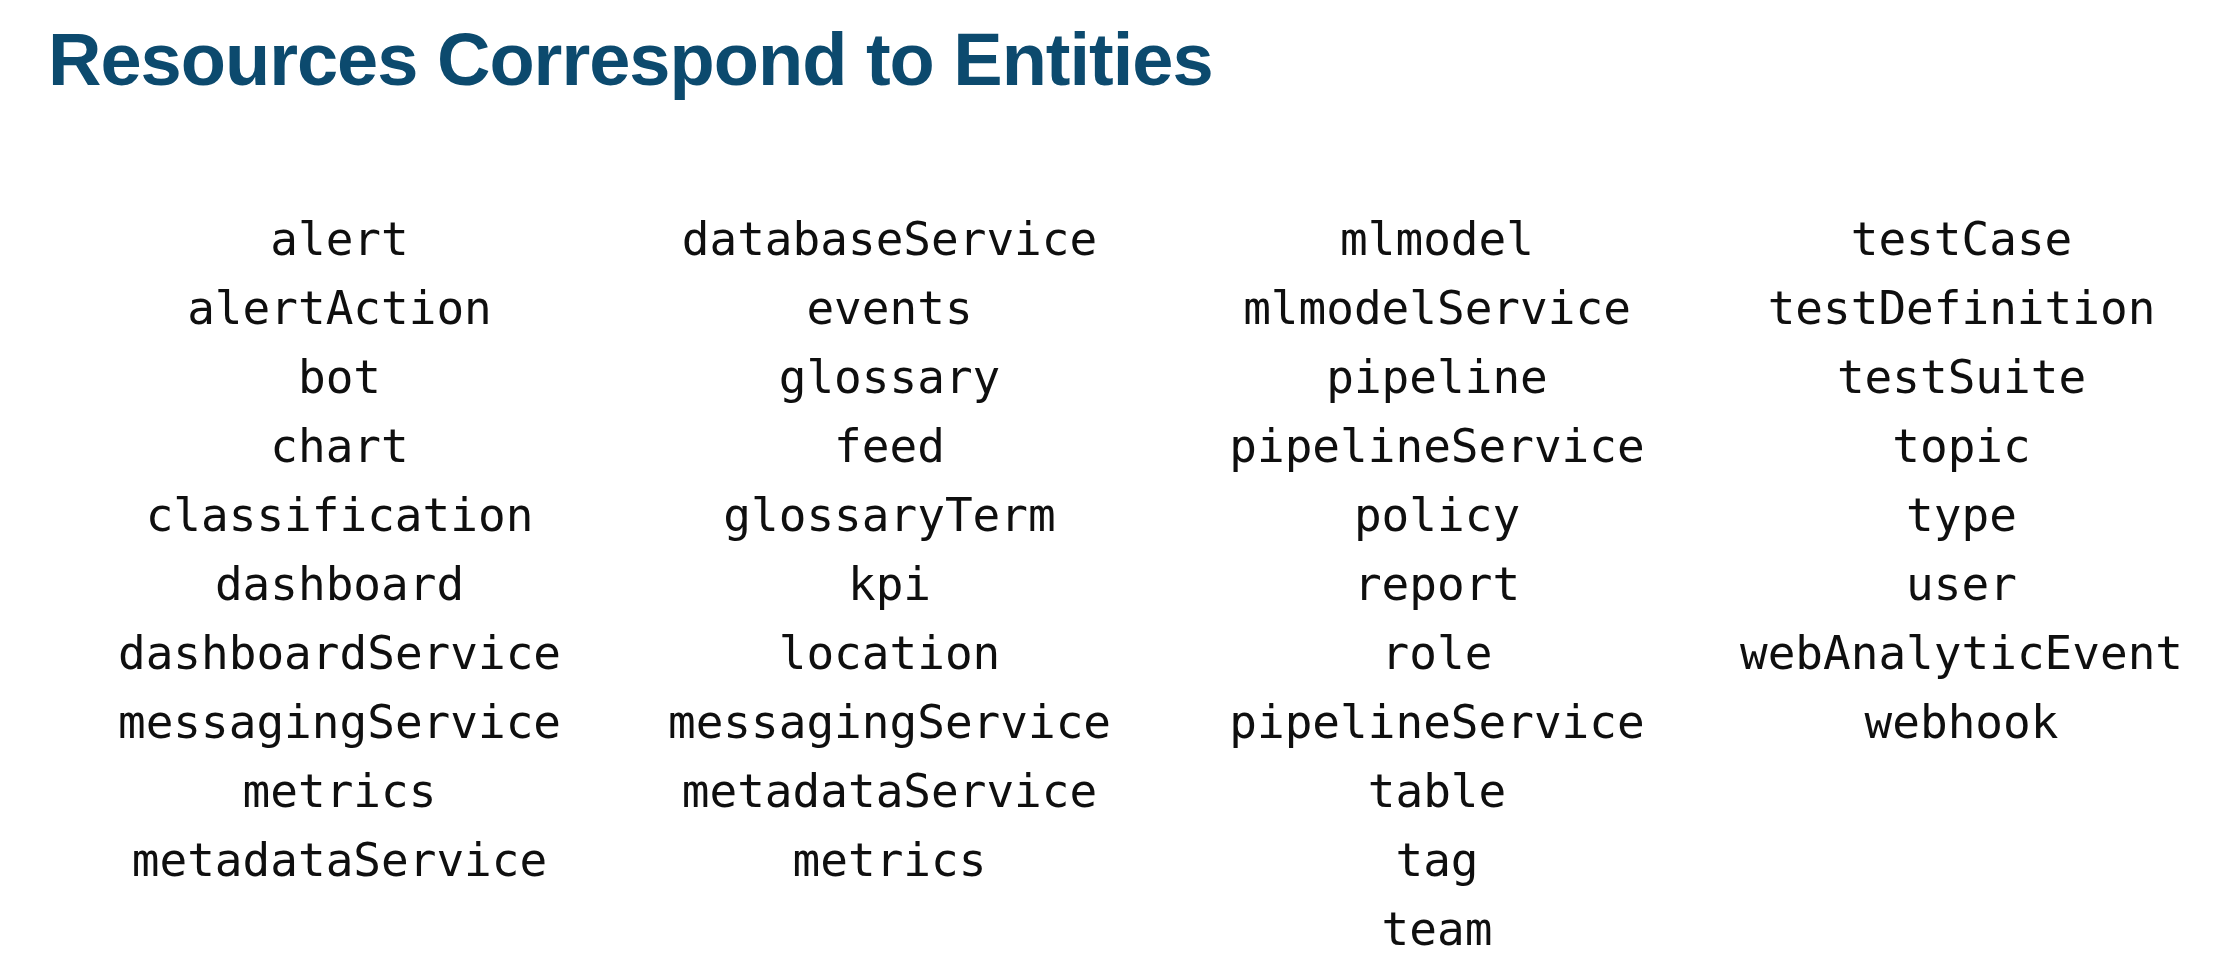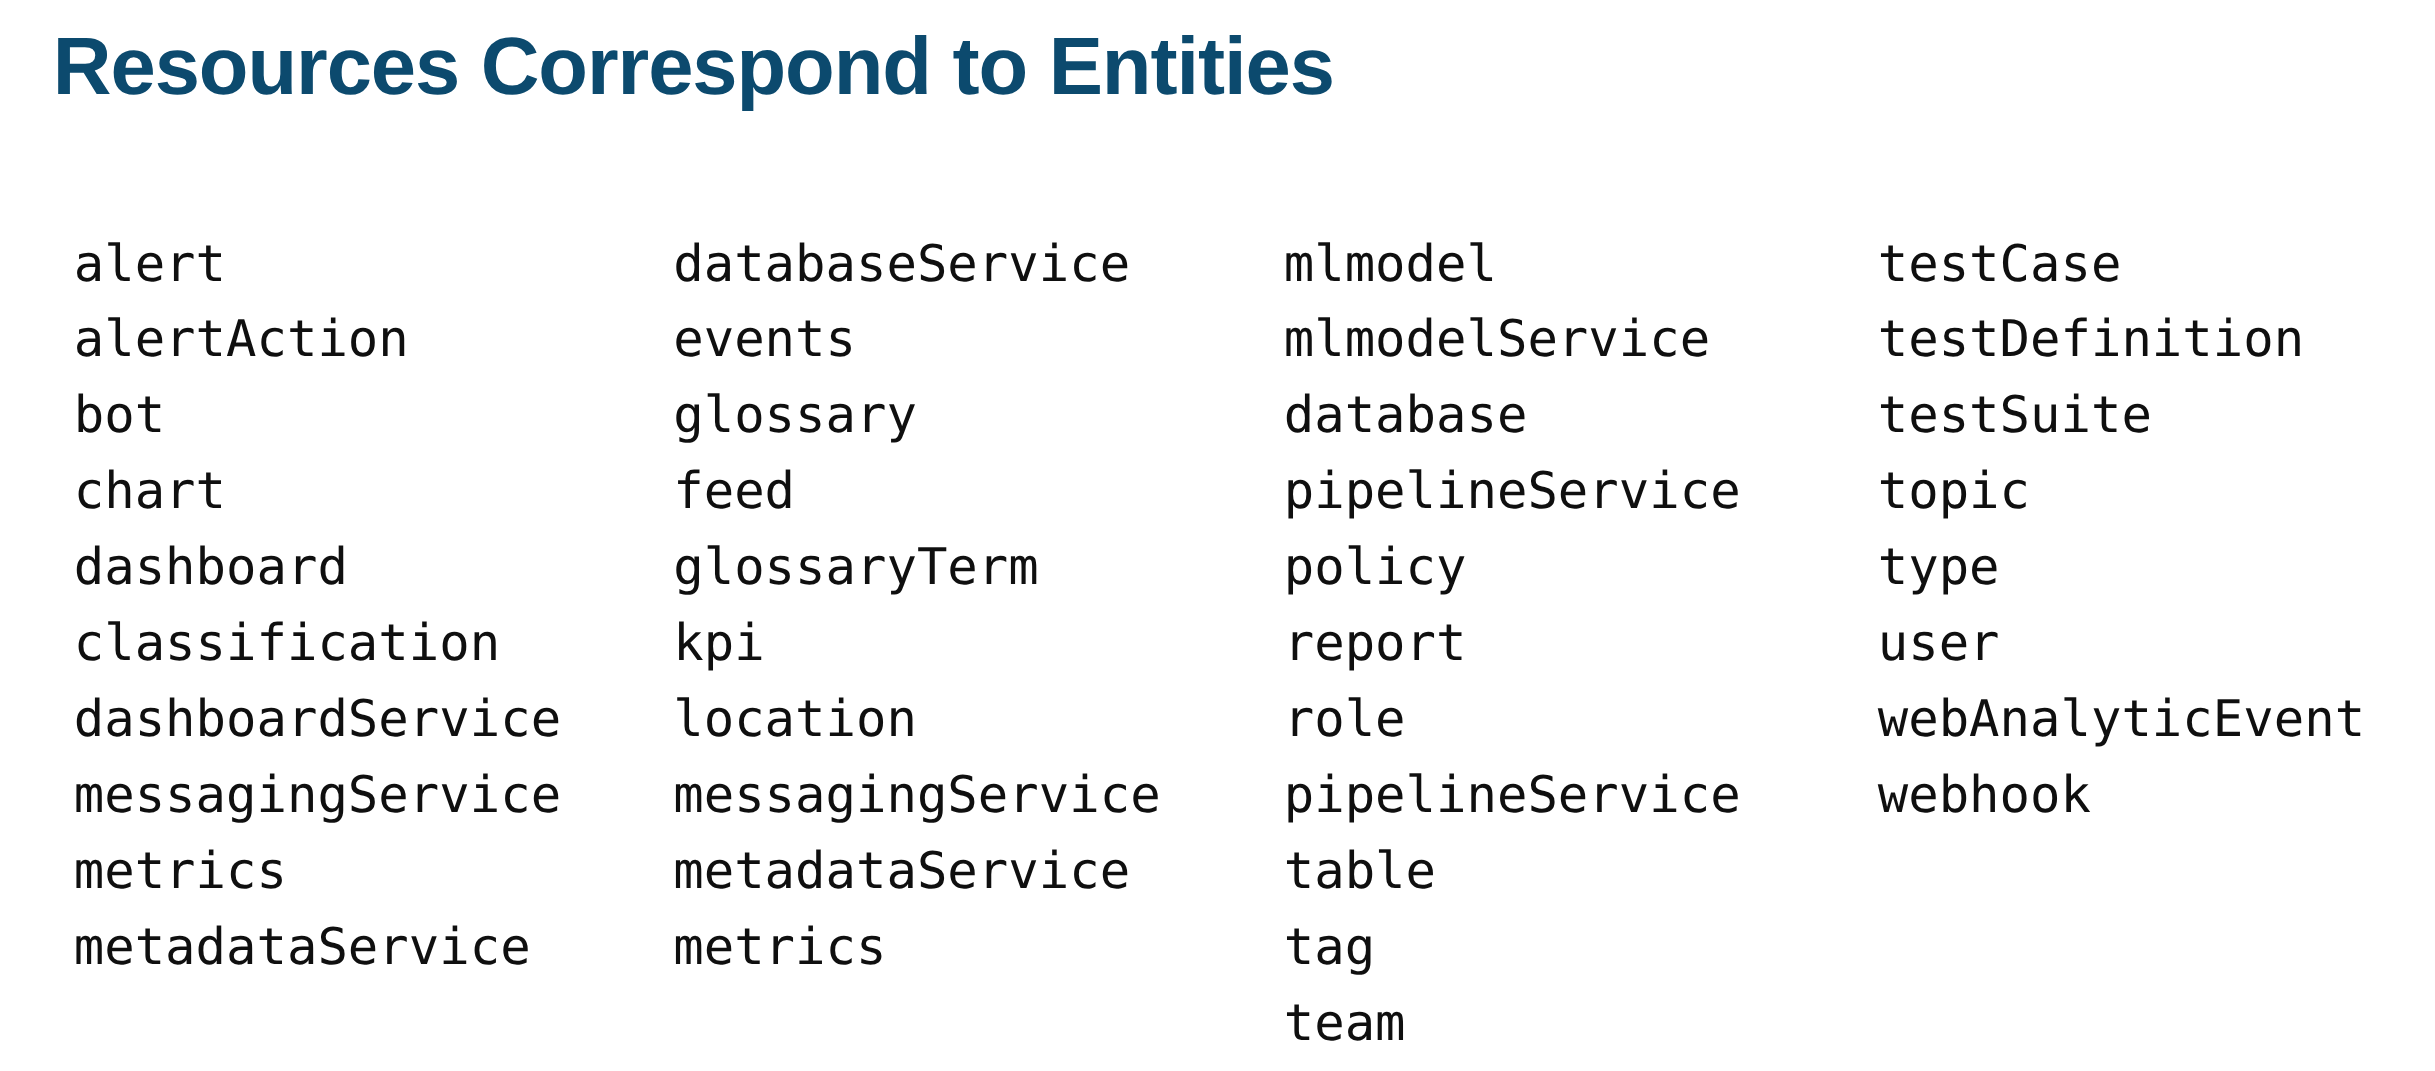--- a/index.html
+++ b/index.html
@@ -25,20 +25,21 @@
     color: #0c4a6e;
   }
   .entity-grid {
     margin: 100px 0 0 67px;
     display: grid;
     grid-template-columns: 545px 555px 540px 509px;
     align-items: start;
   }
   .entity-col {
     display: block;
+    text-align: center;
   }
   .entity-item {
     font-family: "DejaVu Sans Mono", "Liberation Mono", monospace;
     font-size: 46px;
     line-height: 69px;
     color: #0f0f0f;
     white-space: nowrap;
   }
 </style>
 </head>
@@ -46,43 +47,43 @@
 
 <div class="page">
   <h1 class="page-title">Resources Correspond to Entities</h1>
 
   <div class="entity-grid">
     <div class="entity-col">
         <div class="entity-item">alert</div>
         <div class="entity-item">alertAction</div>
         <div class="entity-item">bot</div>
         <div class="entity-item">chart</div>
+        <div class="entity-item">classification</div>
         <div class="entity-item">dashboard</div>
-        <div class="entity-item">classification</div>
         <div class="entity-item">dashboardService</div>
         <div class="entity-item">messagingService</div>
         <div class="entity-item">metrics</div>
         <div class="entity-item">metadataService</div>
       </div>
     <div class="entity-col">
         <div class="entity-item">databaseService</div>
         <div class="entity-item">events</div>
         <div class="entity-item">glossary</div>
         <div class="entity-item">feed</div>
         <div class="entity-item">glossaryTerm</div>
         <div class="entity-item">kpi</div>
         <div class="entity-item">location</div>
         <div class="entity-item">messagingService</div>
         <div class="entity-item">metadataService</div>
         <div class="entity-item">metrics</div>
       </div>
     <div class="entity-col">
         <div class="entity-item">mlmodel</div>
         <div class="entity-item">mlmodelService</div>
-        <div class="entity-item">database</div>
+        <div class="entity-item">pipeline</div>
         <div class="entity-item">pipelineService</div>
         <div class="entity-item">policy</div>
         <div class="entity-item">report</div>
         <div class="entity-item">role</div>
         <div class="entity-item">pipelineService</div>
         <div class="entity-item">table</div>
         <div class="entity-item">tag</div>
         <div class="entity-item">team</div>
       </div>
     <div class="entity-col">

